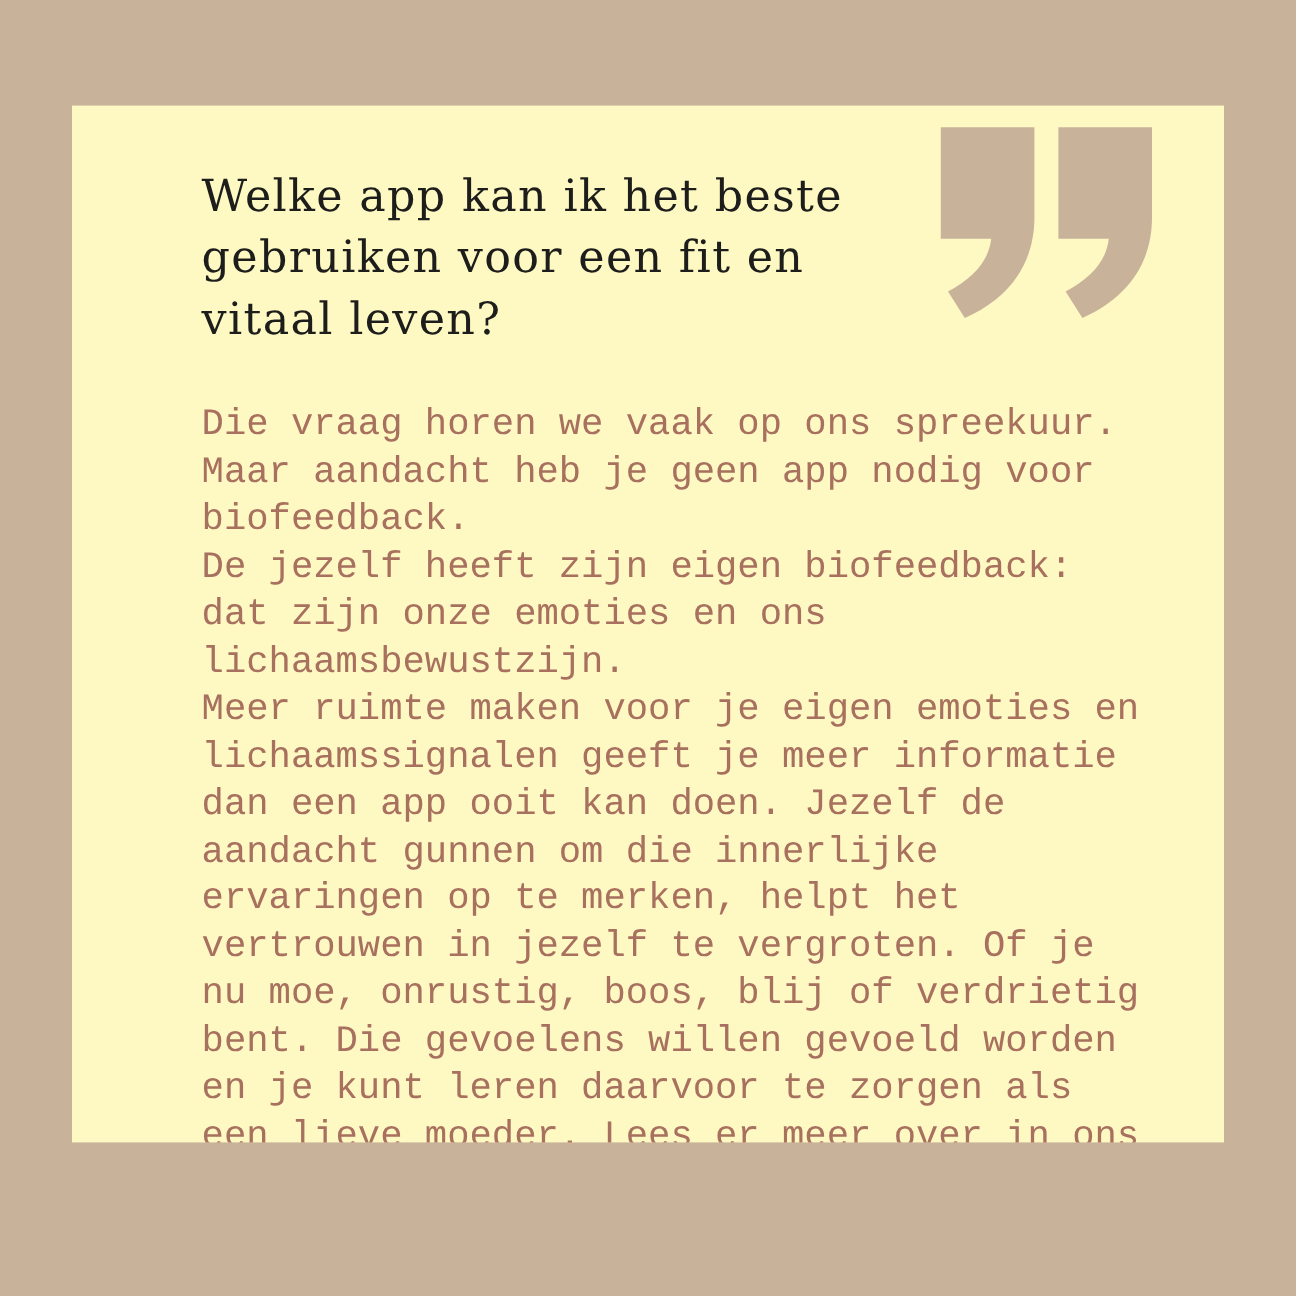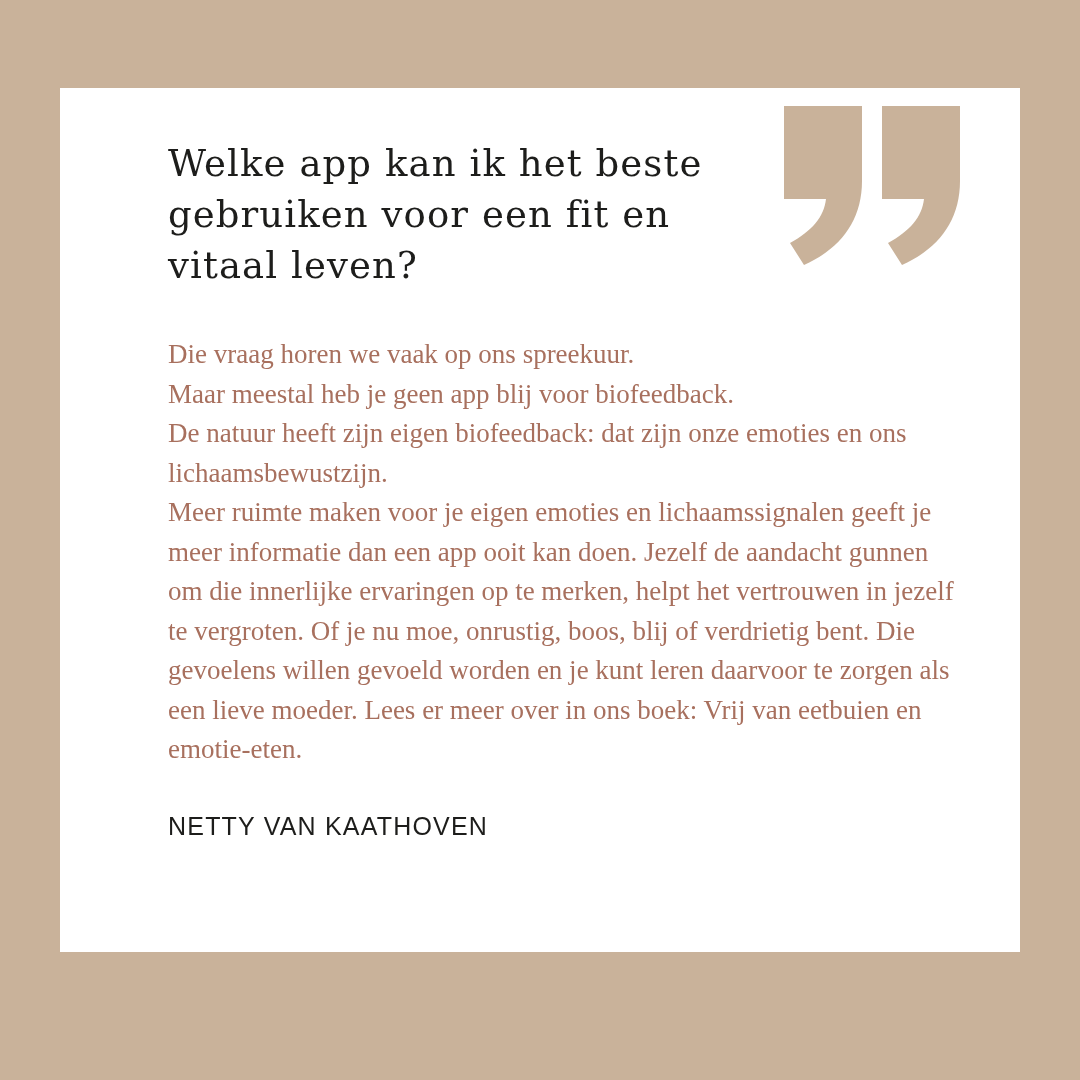--- a/index.html
+++ b/index.html
@@ -18,21 +18,21 @@
     width: 1080px;
     height: 1080px;
     background: #c9b29a;
   }
   .card {
     position: absolute;
     left: 60px;
     top: 88px;
     width: 960px;
     height: 864px;
-    background: #ffffff;
+    background: #fef9c3;
     overflow: hidden;
   }
   .quote-mark {
     position: absolute;
     right: 48px;
     top: 8px;
     width: 200px;
     height: 190px;
     pointer-events: none;
   }
@@ -46,22 +46,22 @@
     font-family: "DejaVu Serif", serif;
     font-size: 37px;
     line-height: 51px;
     letter-spacing: 1.1px;
     color: #1d1d1b;
     font-weight: 400;
     max-width: 600px;
     margin: 0 0 44px 0;
   }
   .body-text {
-    font-family: Liberation Serif, serif;
-    font-size: 27px;
+    font-family: Liberation Mono, monospace;
+    font-size: 31px;
     line-height: 39.5px;
     color: #a8705e;
     max-width: 790px;
     margin: 0 0 42px 0;
     font-weight: 400;
   }
   .body-text p {
     margin: 0;
   }
   .credits {
@@ -83,22 +83,22 @@
     <svg class="quote-mark" viewBox="0 0 200 190" aria-hidden="true">
       <path d="M12 10 h78 v75 c0 40 -22 68 -58 84 l-14 -22 c22 -12 34 -26 36 -44 h-42 z" fill="#c9b29a"></path>
       <path d="M110 10 h78 v75 c0 40 -22 68 -58 84 l-14 -22 c22 -12 34 -26 36 -44 h-42 z" fill="#c9b29a"></path>
     </svg>
 
     <div class="content">
       <h1 class="headline">Welke app kan ik het beste gebruiken voor een fit en vitaal leven?</h1>
 
       <div class="body-text">
         <p>Die vraag horen we vaak op ons spreekuur.</p>
-        <p>Maar meestal heb je geen app blij voor biofeedback.</p>
-        <p>De natuur heeft zijn eigen biofeedback: dat zijn onze emoties en ons lichaamsbewustzijn.</p>
+        <p>Maar aandacht heb je geen app nodig voor biofeedback.</p>
+        <p>De jezelf heeft zijn eigen biofeedback: dat zijn onze emoties en ons lichaamsbewustzijn.</p>
         <p>Meer ruimte maken voor je eigen emoties en lichaamssignalen geeft je meer informatie dan een app ooit kan doen. Jezelf de aandacht gunnen om die innerlijke ervaringen op te merken, helpt het vertrouwen in jezelf te vergroten. Of je nu moe, onrustig, boos, blij of verdrietig bent. Die gevoelens willen gevoeld worden en je kunt leren daarvoor te zorgen als een lieve moeder. Lees er meer over in ons boek: Vrij van eetbuien en emotie-eten.</p>
       </div>
 
       <div class="credits">
         <span>NETTY VAN KAATHOVEN</span>
       </div>
     </div>
 
   </div>
 </div>

